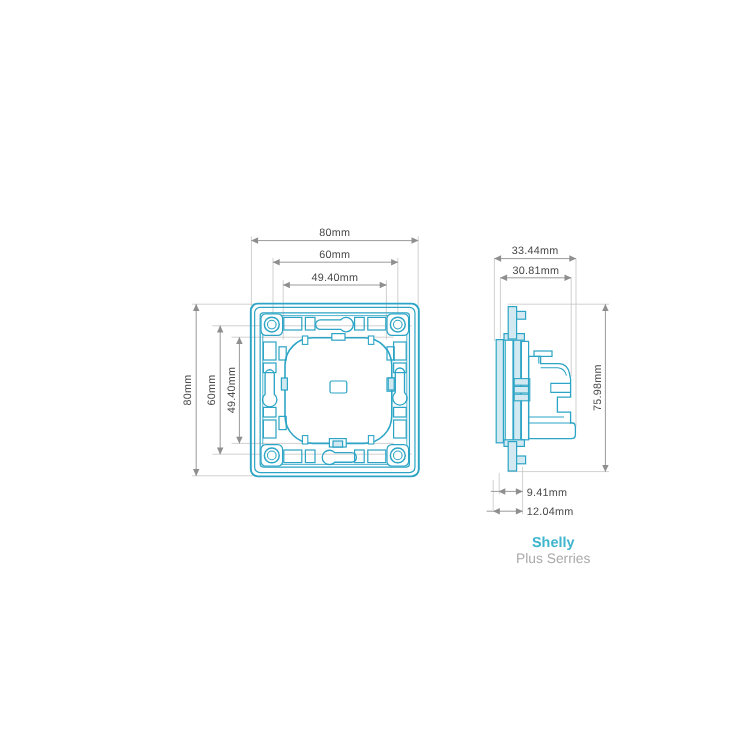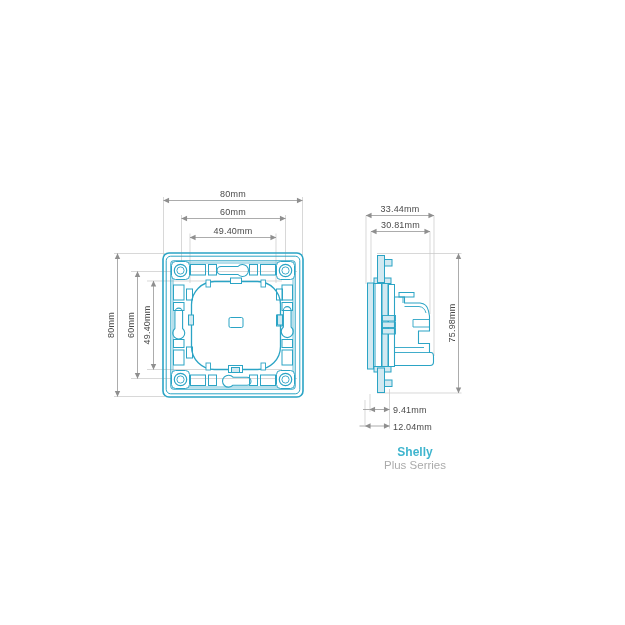--- a/index.html
+++ b/index.html
@@ -1,17 +1,17 @@
 <!DOCTYPE html>
 <html><head>
 <meta charset="utf-8">
 <style>
   html,body{margin:0;padding:0;background:#ffffff;}
   .canvas{position:relative;width:540px;height:625px;background:#ffffff;overflow:hidden;
-          font-family:"Liberation Sans","DejaVu Sans",sans-serif;}
+          font-family:"Liberation Sans","DejaVu Sans",sans-serif;margin-left:46px;}
   svg{display:block;}
   text{font-family:"Liberation Sans","DejaVu Sans",sans-serif;}
   .dim-text{font-size:9px;fill:#4a4a4a;letter-spacing:.2px;}
   .brand-text{font-size:12px;fill:#3fb5ce;font-weight:bold;}
   .series-text{font-size:11.5px;fill:#ababab;}
   .ext{stroke:#c7c7c7;stroke-width:0.7;fill:none;}
   .dimline{stroke:#979797;stroke-width:0.8;fill:none;}
   .cy{stroke:#2ba4c5;fill:none;}
 </style>
 </head>

